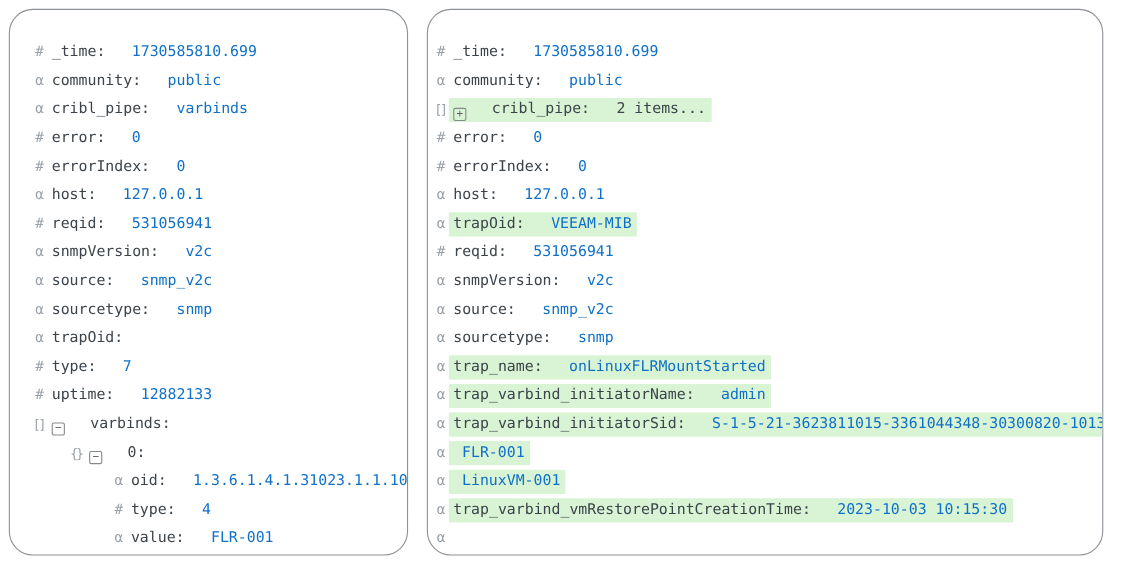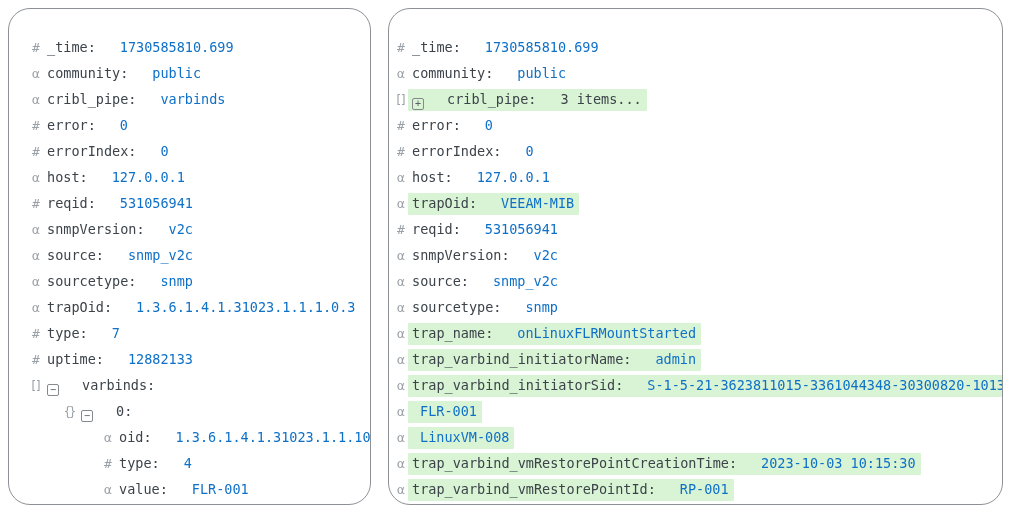--- a/index.html
+++ b/index.html
@@ -64,42 +64,42 @@
       <div class="row ind0"><span class="ticon">#</span><span class="kv"><span class="key">_time:</span><span class="val">1730585810.699</span></span></div>
       <div class="row ind0"><span class="ticon">α</span><span class="kv"><span class="key">community:</span><span class="val">public</span></span></div>
       <div class="row ind0"><span class="ticon">α</span><span class="kv"><span class="key">cribl_pipe:</span><span class="val">varbinds</span></span></div>
       <div class="row ind0"><span class="ticon">#</span><span class="kv"><span class="key">error:</span><span class="val">0</span></span></div>
       <div class="row ind0"><span class="ticon">#</span><span class="kv"><span class="key">errorIndex:</span><span class="val">0</span></span></div>
       <div class="row ind0"><span class="ticon">α</span><span class="kv"><span class="key">host:</span><span class="val">127.0.0.1</span></span></div>
       <div class="row ind0"><span class="ticon">#</span><span class="kv"><span class="key">reqid:</span><span class="val">531056941</span></span></div>
       <div class="row ind0"><span class="ticon">α</span><span class="kv"><span class="key">snmpVersion:</span><span class="val">v2c</span></span></div>
       <div class="row ind0"><span class="ticon">α</span><span class="kv"><span class="key">source:</span><span class="val">snmp_v2c</span></span></div>
       <div class="row ind0"><span class="ticon">α</span><span class="kv"><span class="key">sourcetype:</span><span class="val">snmp</span></span></div>
-      <div class="row ind0"><span class="ticon">α</span><span class="kv"><span class="key">trapOid:</span><span class="val">1.3.6.1.4.1.31023.1.1.1.0.3</span></span></div>
+      <div class="row ind0"><span class="ticon">α</span><span class="kv"><span class="key">trapOid:</span></span></div>
       <div class="row ind0"><span class="ticon">#</span><span class="kv"><span class="key">type:</span><span class="val">7</span></span></div>
       <div class="row ind0"><span class="ticon">#</span><span class="kv"><span class="key">uptime:</span><span class="val">12882133</span></span></div>
       <div class="row ind0"><span class="ticon bracket">[]</span><span class="kv"><span class="toggle">−</span><span class="key">varbinds:</span></span></div>
       <div class="row ind1"><span class="ticon bracket">{}</span><span class="kv"><span class="toggle">−</span><span class="key">0:</span></span></div>
       <div class="row ind2"><span class="ticon">α</span><span class="kv"><span class="key">oid:</span><span class="val">1.3.6.1.4.1.31023.1.1.109</span></span></div>
       <div class="row ind2"><span class="ticon">#</span><span class="kv"><span class="key">type:</span><span class="val">4</span></span></div>
       <div class="row ind2"><span class="ticon">α</span><span class="kv"><span class="key">value:</span><span class="val">FLR-001</span></span></div>
     </div>
   <div class="panel right" id="panel-right">
       <div class="row ind0"><span class="ticon">#</span><span class="kv"><span class="key">_time:</span><span class="val">1730585810.699</span></span></div>
       <div class="row ind0"><span class="ticon">α</span><span class="kv"><span class="key">community:</span><span class="val">public</span></span></div>
-      <div class="row ind0"><span class="ticon bracket">[]</span><span class="kv hl"><span class="toggle">+</span><span class="key">cribl_pipe:</span><span class="val plain">3 items...</span></span></div>
+      <div class="row ind0"><span class="ticon bracket">[]</span><span class="kv hl"><span class="toggle">+</span><span class="key">cribl_pipe:</span><span class="val plain">2 items...</span></span></div>
       <div class="row ind0"><span class="ticon">#</span><span class="kv"><span class="key">error:</span><span class="val">0</span></span></div>
       <div class="row ind0"><span class="ticon">#</span><span class="kv"><span class="key">errorIndex:</span><span class="val">0</span></span></div>
       <div class="row ind0"><span class="ticon">α</span><span class="kv"><span class="key">host:</span><span class="val">127.0.0.1</span></span></div>
       <div class="row ind0"><span class="ticon">α</span><span class="kv hl"><span class="key">trapOid:</span><span class="val">VEEAM-MIB</span></span></div>
       <div class="row ind0"><span class="ticon">#</span><span class="kv"><span class="key">reqid:</span><span class="val">531056941</span></span></div>
       <div class="row ind0"><span class="ticon">α</span><span class="kv"><span class="key">snmpVersion:</span><span class="val">v2c</span></span></div>
       <div class="row ind0"><span class="ticon">α</span><span class="kv"><span class="key">source:</span><span class="val">snmp_v2c</span></span></div>
       <div class="row ind0"><span class="ticon">α</span><span class="kv"><span class="key">sourcetype:</span><span class="val">snmp</span></span></div>
       <div class="row ind0"><span class="ticon">α</span><span class="kv hl"><span class="key">trap_name:</span><span class="val">onLinuxFLRMountStarted</span></span></div>
       <div class="row ind0"><span class="ticon">α</span><span class="kv hl"><span class="key">trap_varbind_initiatorName:</span><span class="val">admin</span></span></div>
       <div class="row ind0"><span class="ticon">α</span><span class="kv hl"><span class="key">trap_varbind_initiatorSid:</span><span class="val">S-1-5-21-3623811015-3361044348-30300820-1013</span></span></div>
       <div class="row ind0"><span class="ticon">α</span><span class="kv hl"><span class="val">FLR-001</span></span></div>
-      <div class="row ind0"><span class="ticon">α</span><span class="kv hl"><span class="val">LinuxVM-008</span></span></div>
+      <div class="row ind0"><span class="ticon">α</span><span class="kv hl"><span class="val">LinuxVM-001</span></span></div>
       <div class="row ind0"><span class="ticon">α</span><span class="kv hl"><span class="key">trap_varbind_vmRestorePointCreationTime:</span><span class="val">2023-10-03 10:15:30</span></span></div>
-      <div class="row ind0"><span class="ticon">α</span><span class="kv hl"><span class="key">trap_varbind_vmRestorePointId:</span><span class="val">RP-001</span></span></div>
+      <div class="row ind0"><span class="ticon">α</span></div>
     </div>
 </div>
 
 </body></html>

